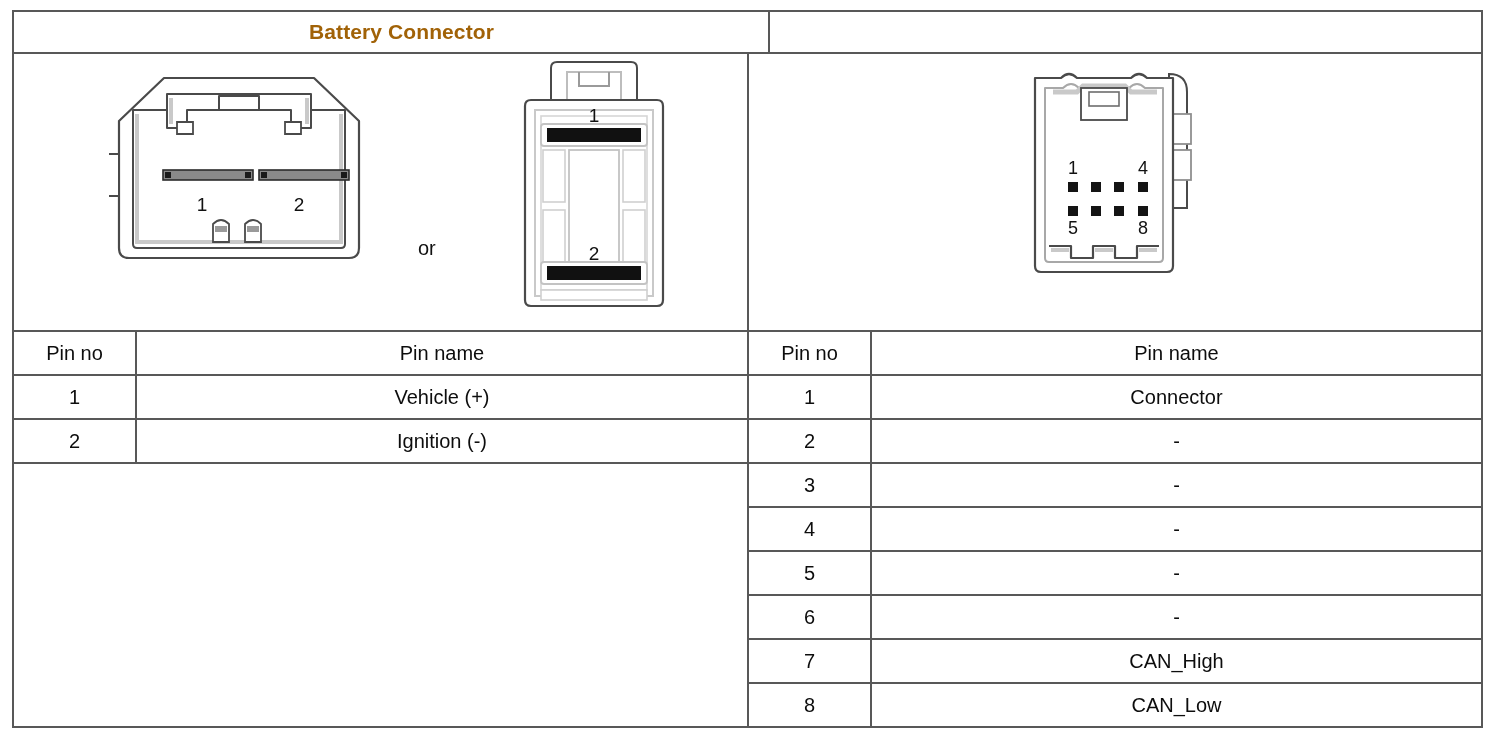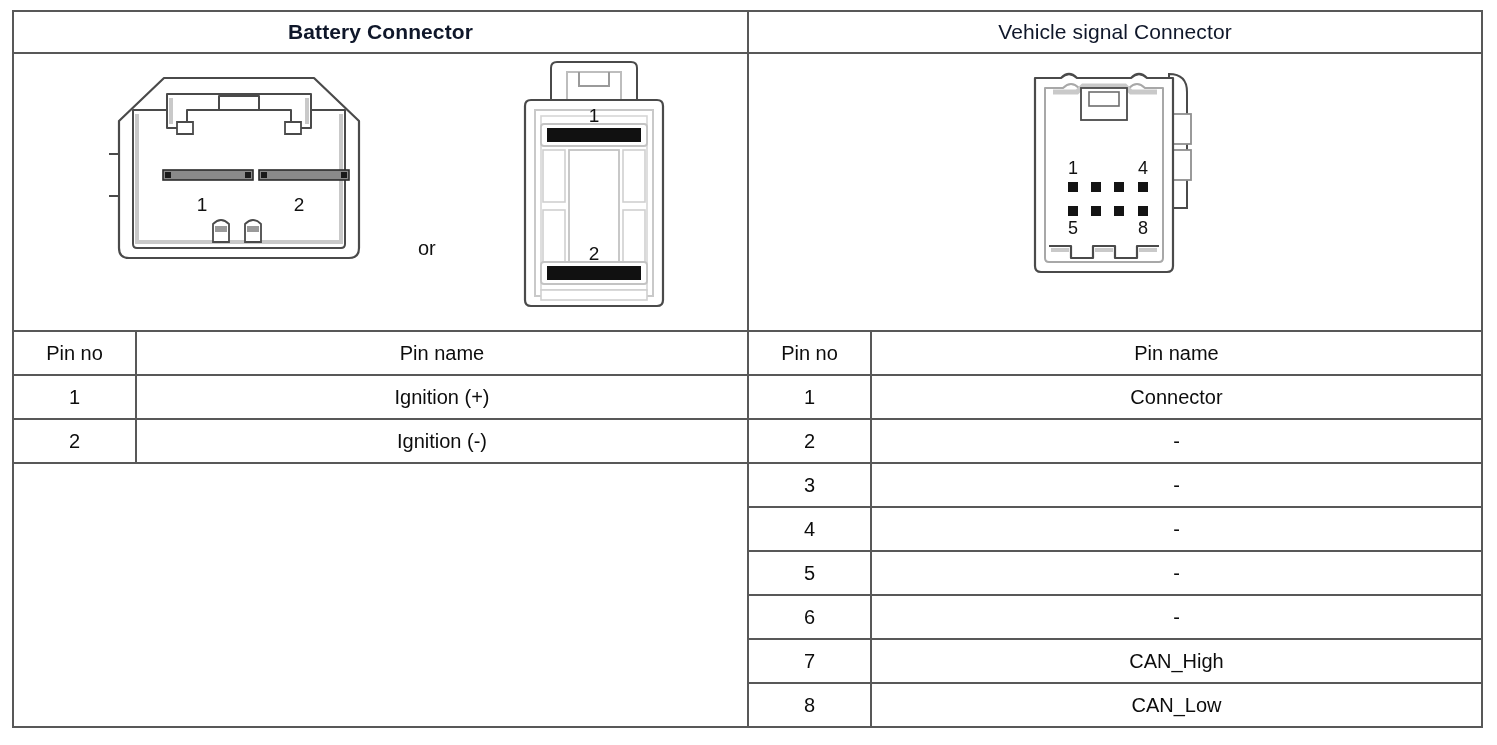--- a/index.html
+++ b/index.html
@@ -43,21 +43,22 @@
     box-sizing: border-box;
     border-bottom: 2px solid #585858;
   }
   .header-cell {
     display: flex;
     align-items: center;
     justify-content: center;
     box-sizing: border-box;
     font-size: 21px;
     letter-spacing: .1px;
-    color: #0f172a;
+    color: #a16207;
+    margin-left: 21px;
   }
   .header-cell.left {
     width: 735px;
     border-right: 2px solid #585858;
     font-weight: bold;
   }
   .header-cell.right {
     flex: 1;
     font-weight: normal;
   }
@@ -168,21 +169,20 @@
 </style>
 </head>
 <body>
 
 <div id="page">
 
   <div class="table-frame">
 
     <div class="header-row">
       <div class="header-cell left">Battery Connector</div>
-      <div class="header-cell right">Vehicle signal Connector</div>
     </div>
 
     <div class="figure-row">
 
       <div class="figure-cell left">
 
         <div class="conn conn-a">
           <svg width="260" height="220" viewBox="0 0 260 220">
 
             <path d="M10 55 L55 12 L205 12 L250 55 L250 182 Q250 192 240 192 L20 192 Q10 192 10 182 Z" fill="#ffffff" stroke="#4a4a4a" stroke-width="2.2" stroke-linejoin="round"></path>
@@ -299,21 +299,21 @@
         <table class="pins left-pins">
           <thead>
             <tr>
               <th class="c-no">Pin no</th>
               <th>Pin name</th>
             </tr>
           </thead>
           <tbody>
             <tr>
               <td class="c-no">1</td>
-              <td>Ignition (+)</td>
+              <td>Vehicle (+)</td>
             </tr>
             <tr>
               <td class="c-no">2</td>
               <td>Ignition (-)</td>
             </tr>
           </tbody>
         </table>
         <div class="blank-fill"></div>
       </div>
 

